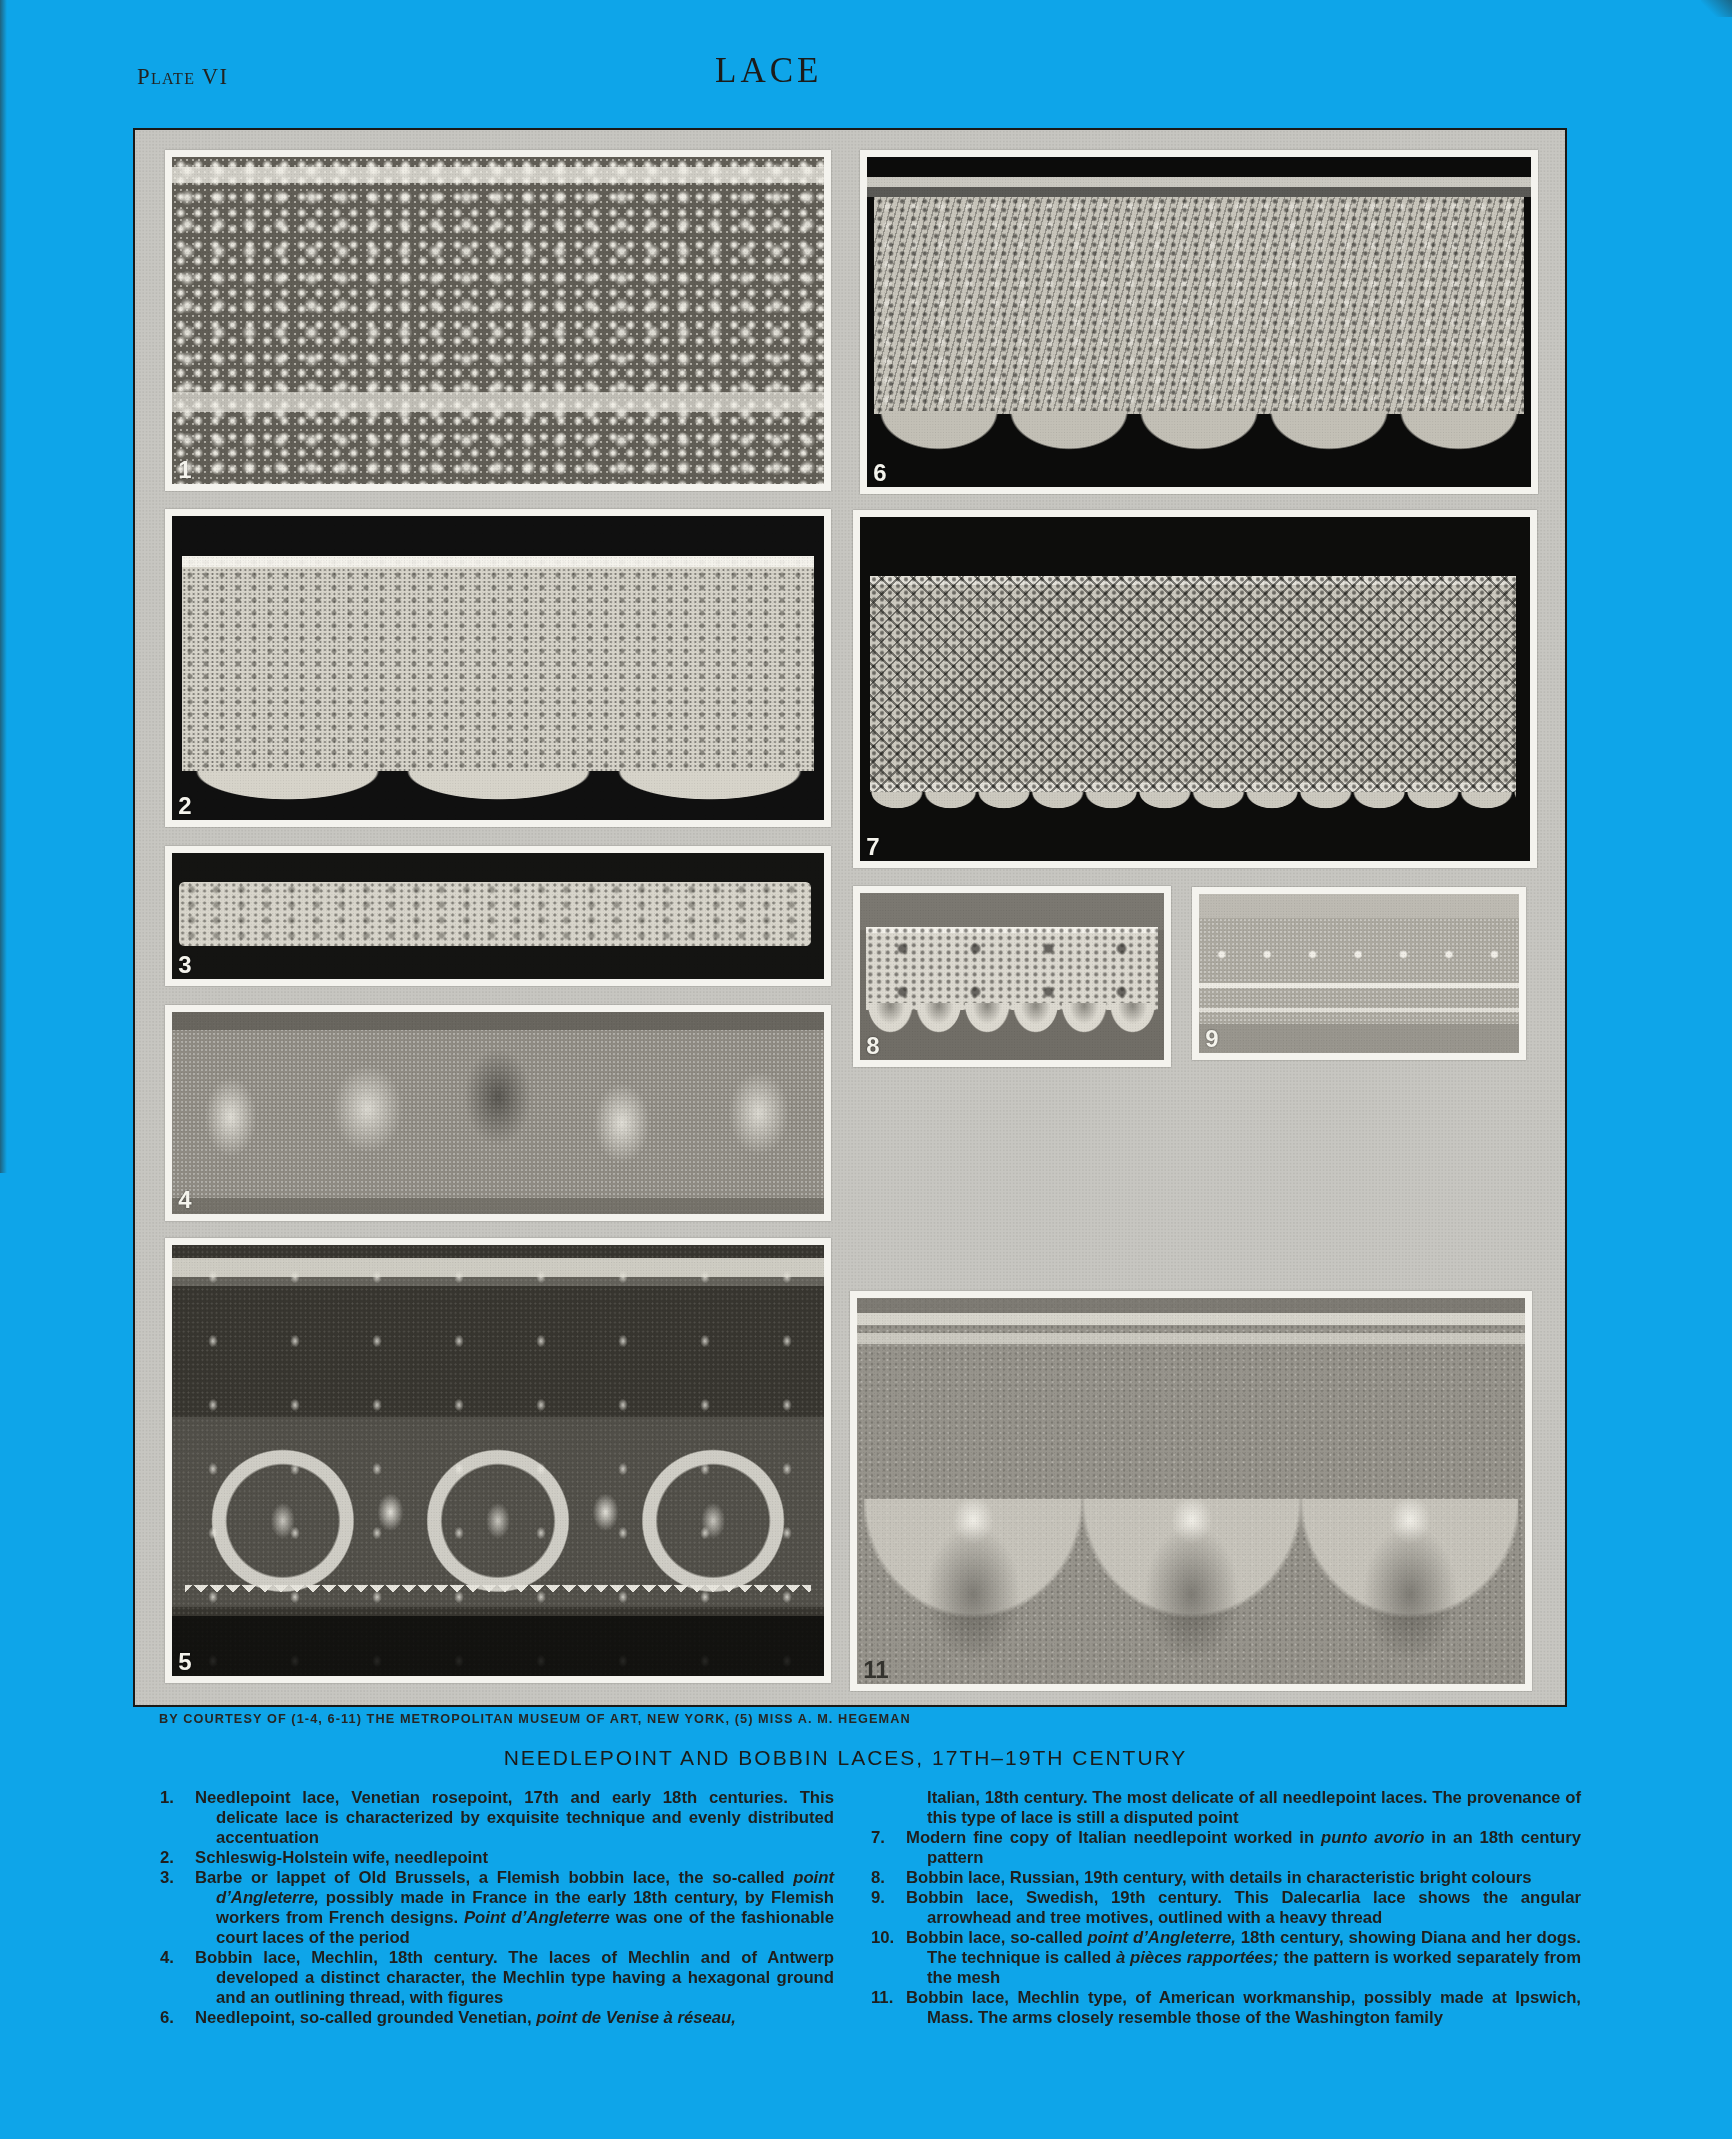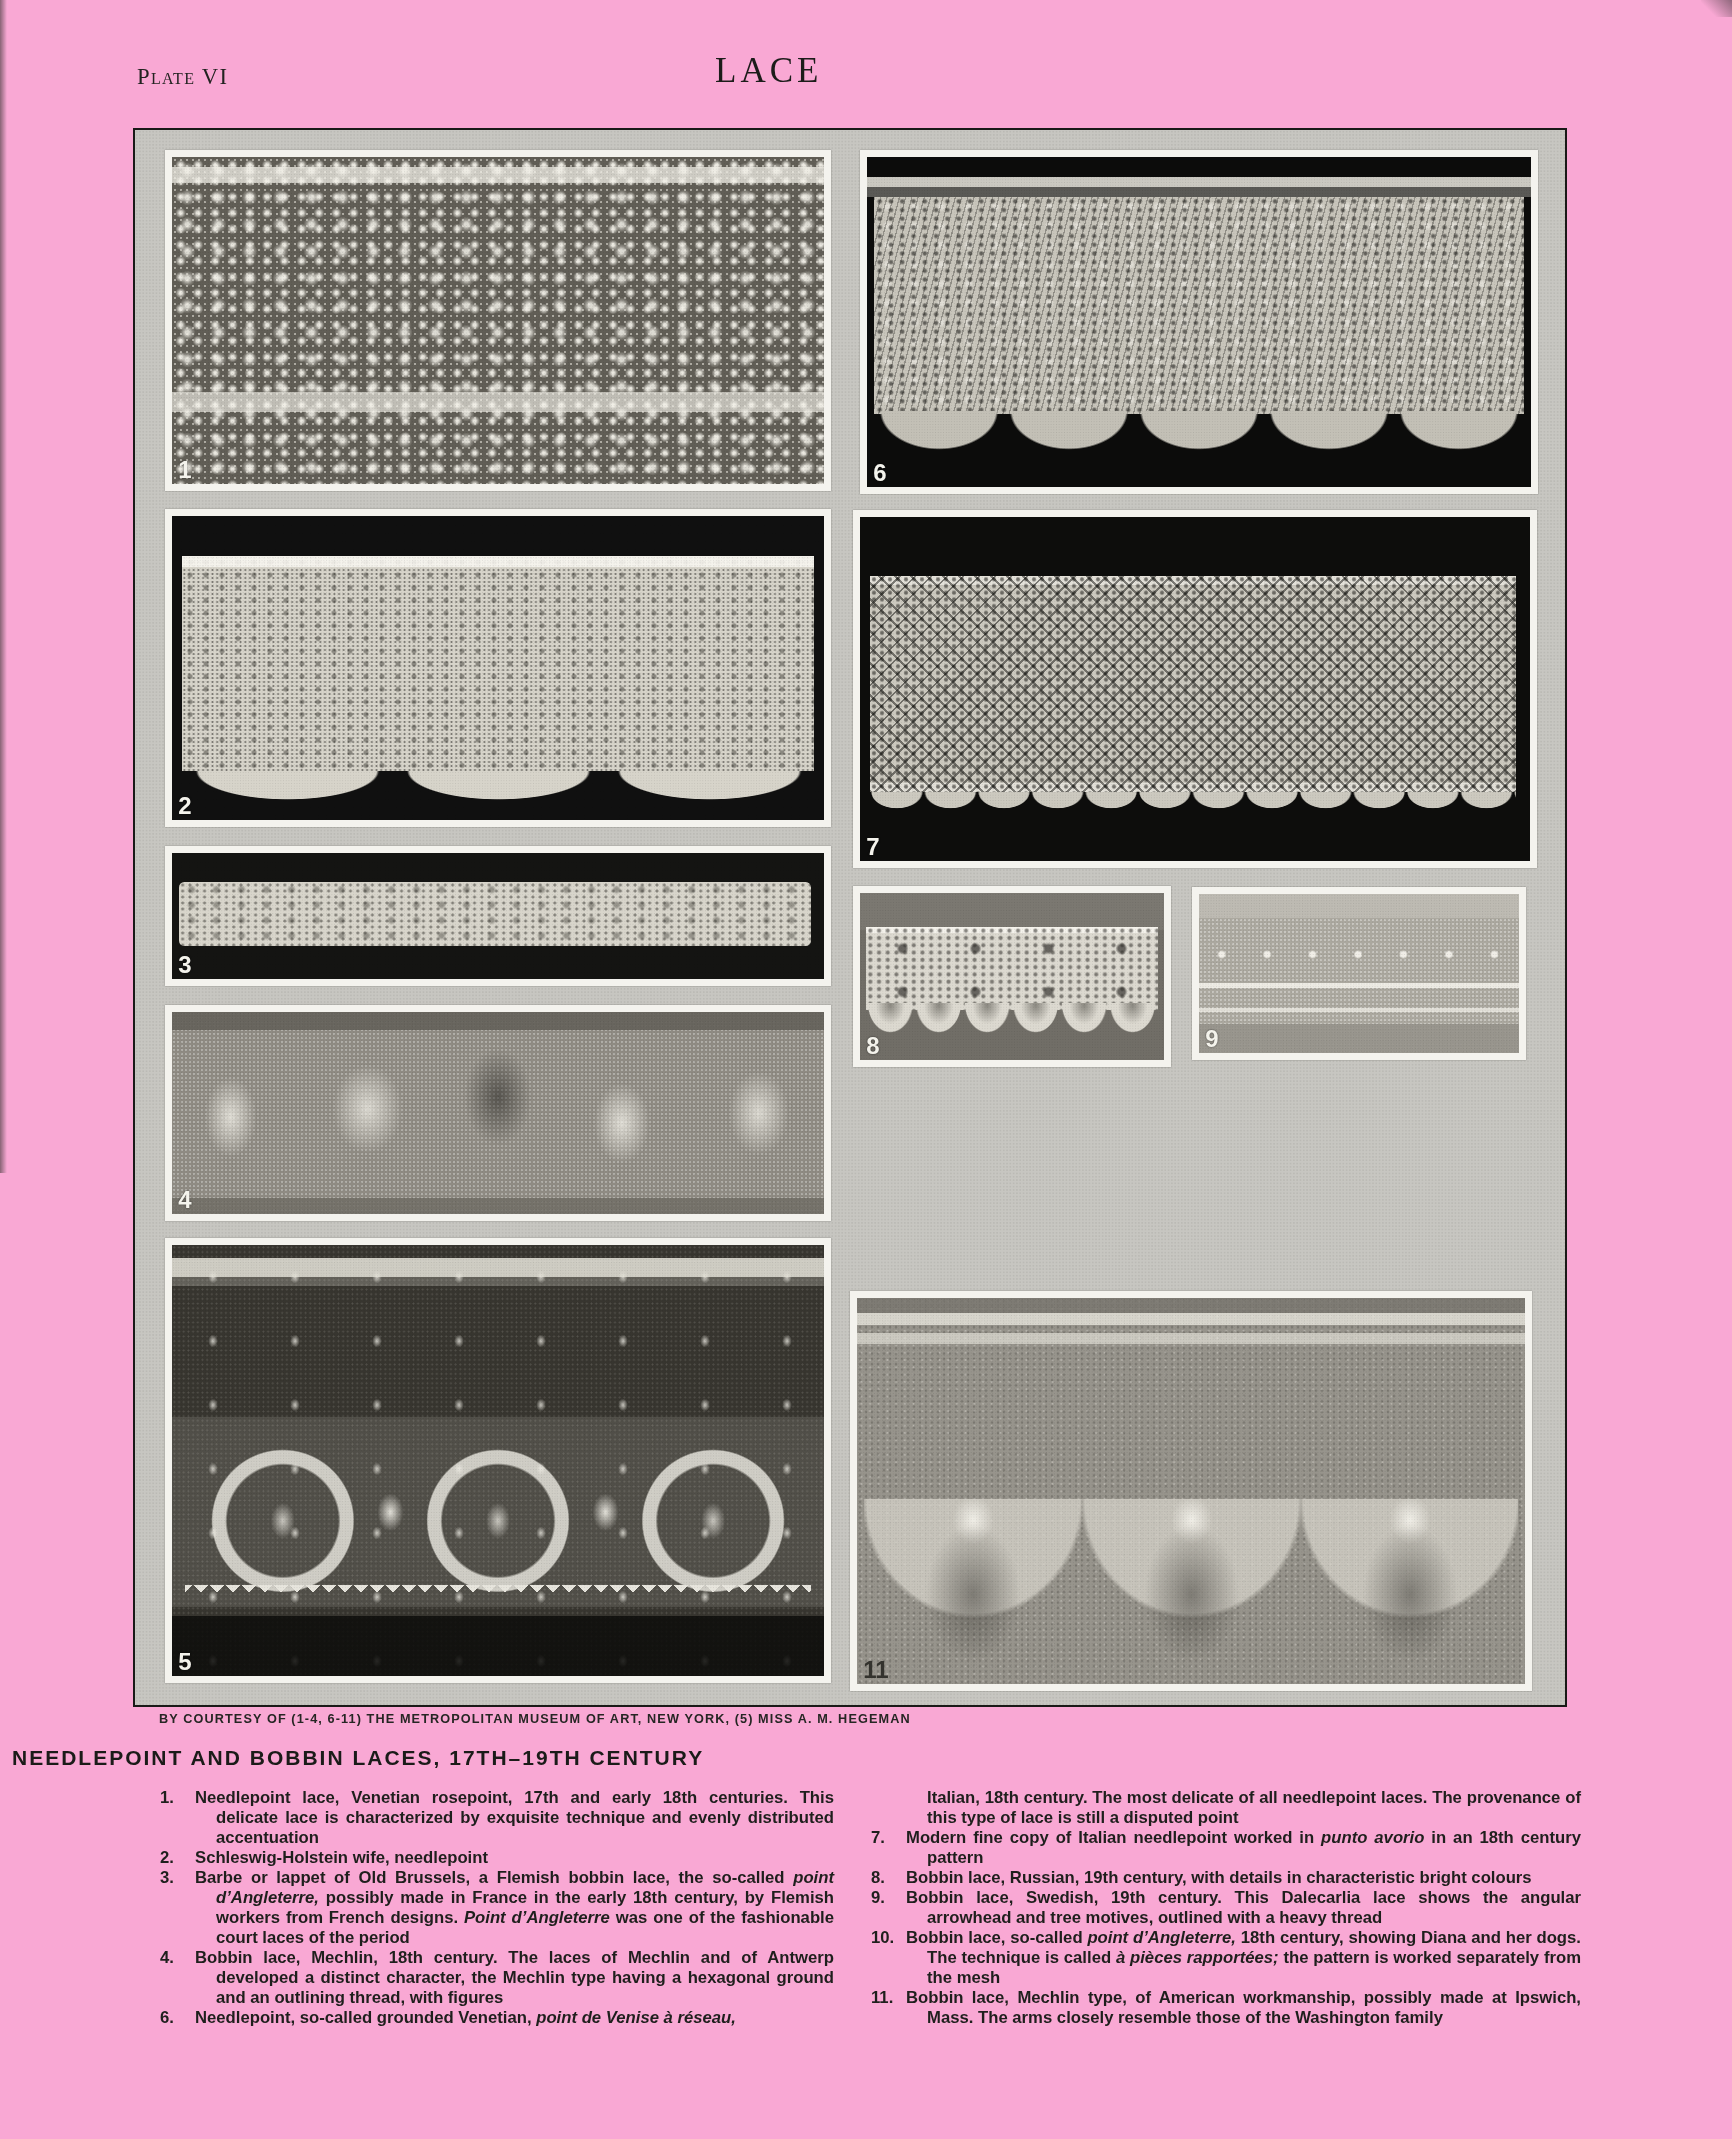--- a/index.html
+++ b/index.html
@@ -1,18 +1,18 @@
 <!DOCTYPE html>
 <html style="font-size:10.7px"><head>
 <meta charset="utf-8">
 <style>
   html,body{margin:0;padding:0;background:#d8d7d3;}
   .page{
     position:relative;width:1732px;height:2140px;margin:0 auto;
-    background:#f9a8d4;overflow:hidden;
+    background:#0ea5e9;overflow:hidden;
     font-family:"Liberation Sans",sans-serif;color:#1f1f1d;
   }
   
   .edge-left{position:absolute;left:0;top:860;width:6.7px;height:1173px;
     background:linear-gradient(90deg,rgba(45,44,40,.55),rgba(45,44,40,0));}
   .edge-top-right{position:absolute;right:0;top:0;width:31px;height:17.3px;
     background:linear-gradient(225deg,rgba(40,40,38,.5),rgba(40,40,38,0) 70%);}
 
   
   .plate-label{
@@ -199,22 +199,22 @@
       radial-gradient(ellipse 12% 18% at 50% 12%,rgba(245,243,236,.9),transparent 78%),
       radial-gradient(ellipse 74% 100% at 50% 0,rgba(215,212,203,.75) 66%,transparent 69%);
     background-size:33.4% 100%,33.4% 100%,33.4% 100%;background-repeat:repeat-x;}
 
   
   .courtesy{
     position:absolute;left:159px;top:1712px;width:1332px;
     font-size:12.7px;font-weight:bold;letter-spacing:1.1px;color:#262624;
   }
   .caption-title{
-    position:absolute;left:12px;top:1746px;width:1679px;text-align:left;
-    font-size:21px;font-weight:bold;letter-spacing:2px;color:#1b1b19;
+    position:absolute;left:6px;top:1746px;width:1679px;text-align:center;
+    font-size:21px;font-weight:normal;letter-spacing:2px;color:#1b1b19;
   }
   .cap-col{position:absolute;top:1788px;font-size:16.7px;font-weight:bold;line-height:20px;}
   .cap-col.left{left:160px;width:674px;}
   .cap-col.right{left:871px;width:710px;}
   .cap{margin:0 0 0 56px;text-indent:-56px;text-align:justify;}
   .cap .capnum{display:inline-block;width:35px;text-indent:0;}
   .cap.cont{text-indent:0;}
   .cap i{font-style:italic;}
 </style>
 </head>

